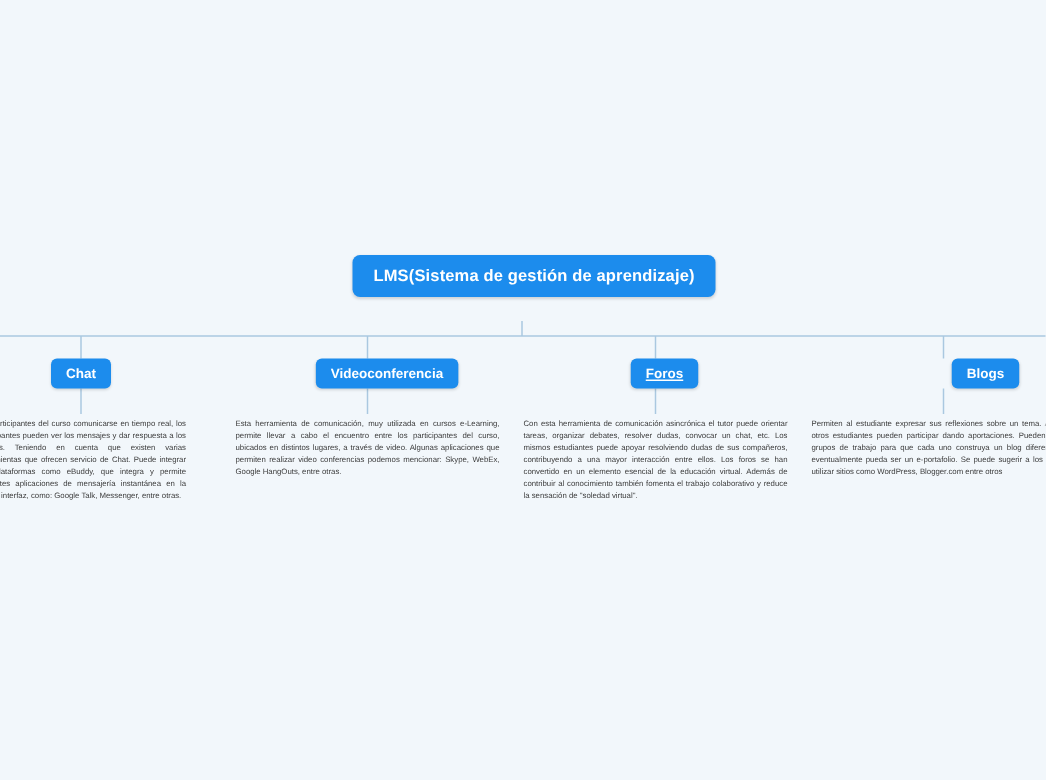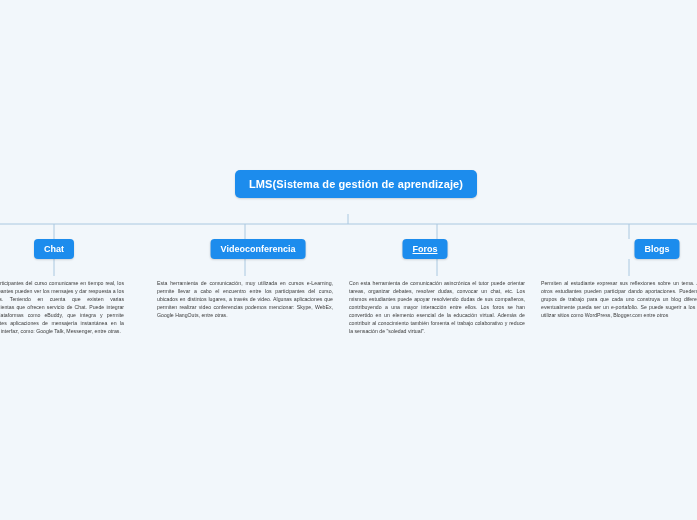--- a/index.html
+++ b/index.html
@@ -64,21 +64,21 @@
     position: absolute;
     font-size: 5.2px;
     line-height: 1.55;
     color: #3b3b3b;
     text-align: justify;
     transform: translateX(-50%);
   }
 
   .node-chat { left: 54px; top: 239px; }
   .node-video { left: 245px; top: 239px; margin-left: 13px; }
-  .node-foros { left: 425px; top: 239px; text-decoration: underline; }
+  .node-foros { left: 443px; top: 239px; text-decoration: underline; }
   .node-blogs { left: 629px; top: 239px; margin-left: 28px; }
 
   .txt-chat { left: 54px; top: 279px; width: 140px; }
   .txt-video { left: 245px; top: 279px; width: 176px; }
   .txt-foros { left: 437px; top: 279px; width: 176px; }
   .txt-blogs { left: 629px; top: 279px; width: 176px; }
 </style>
 </head>
 <body>
 

